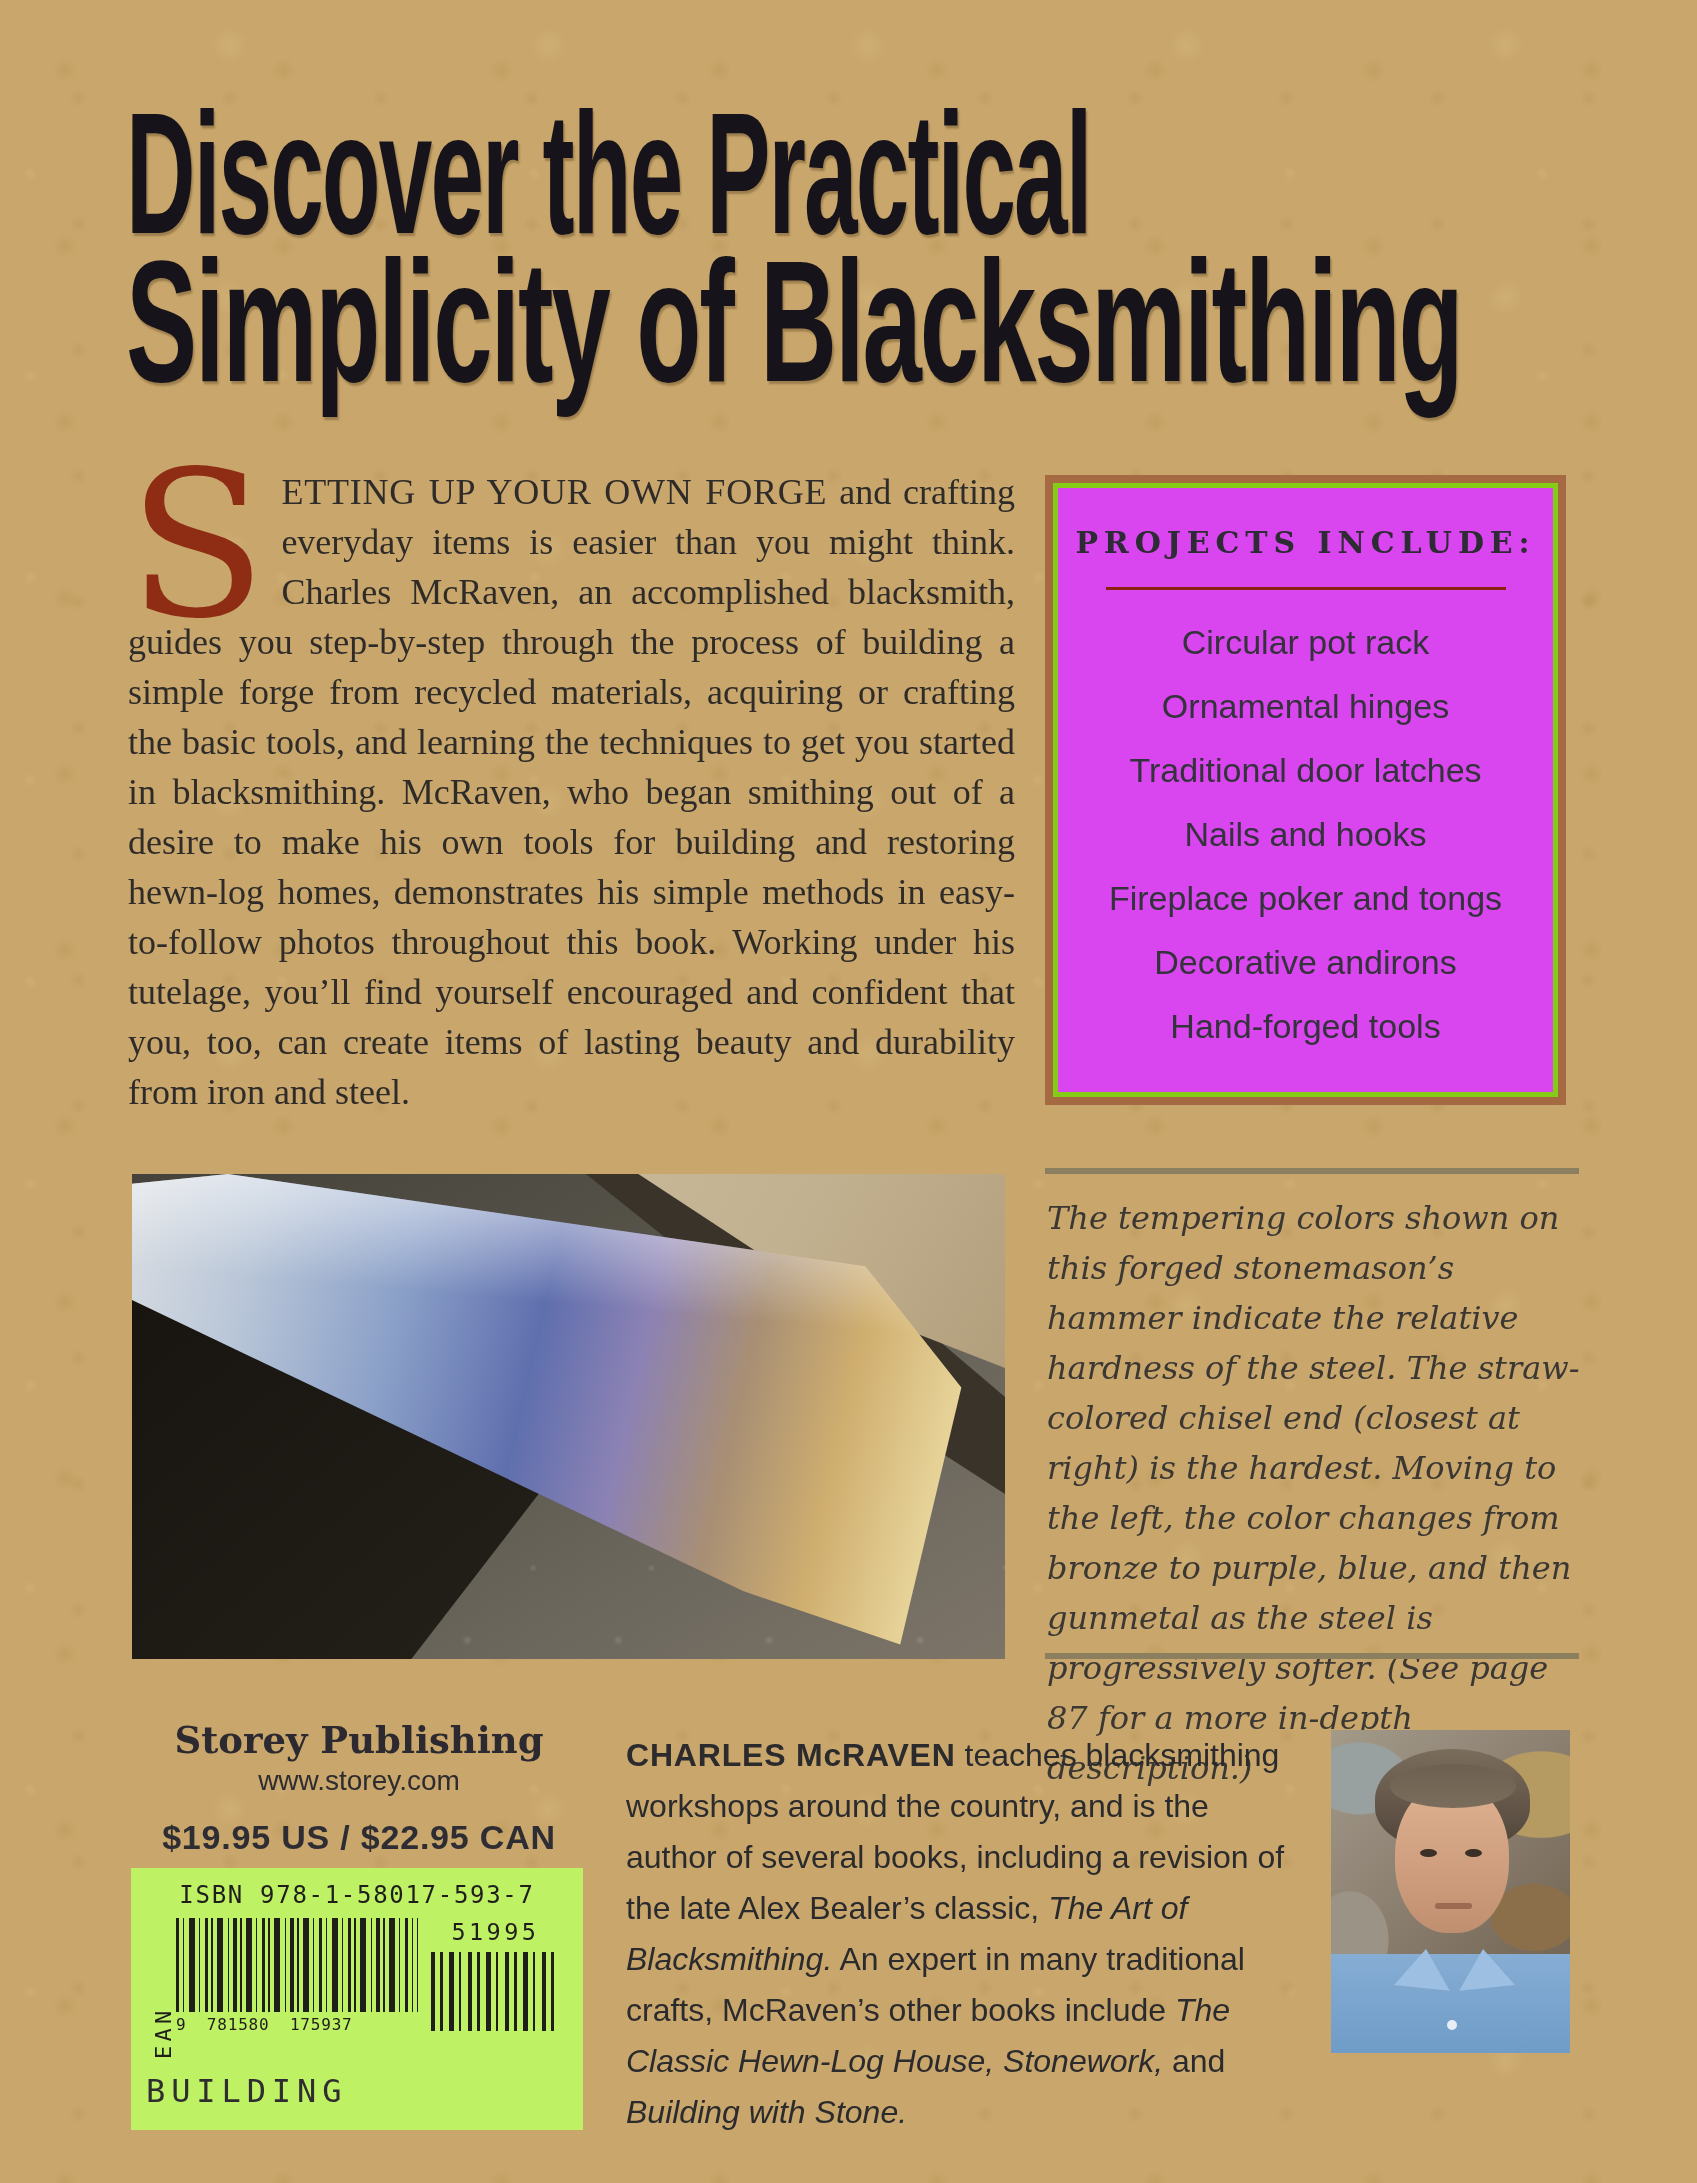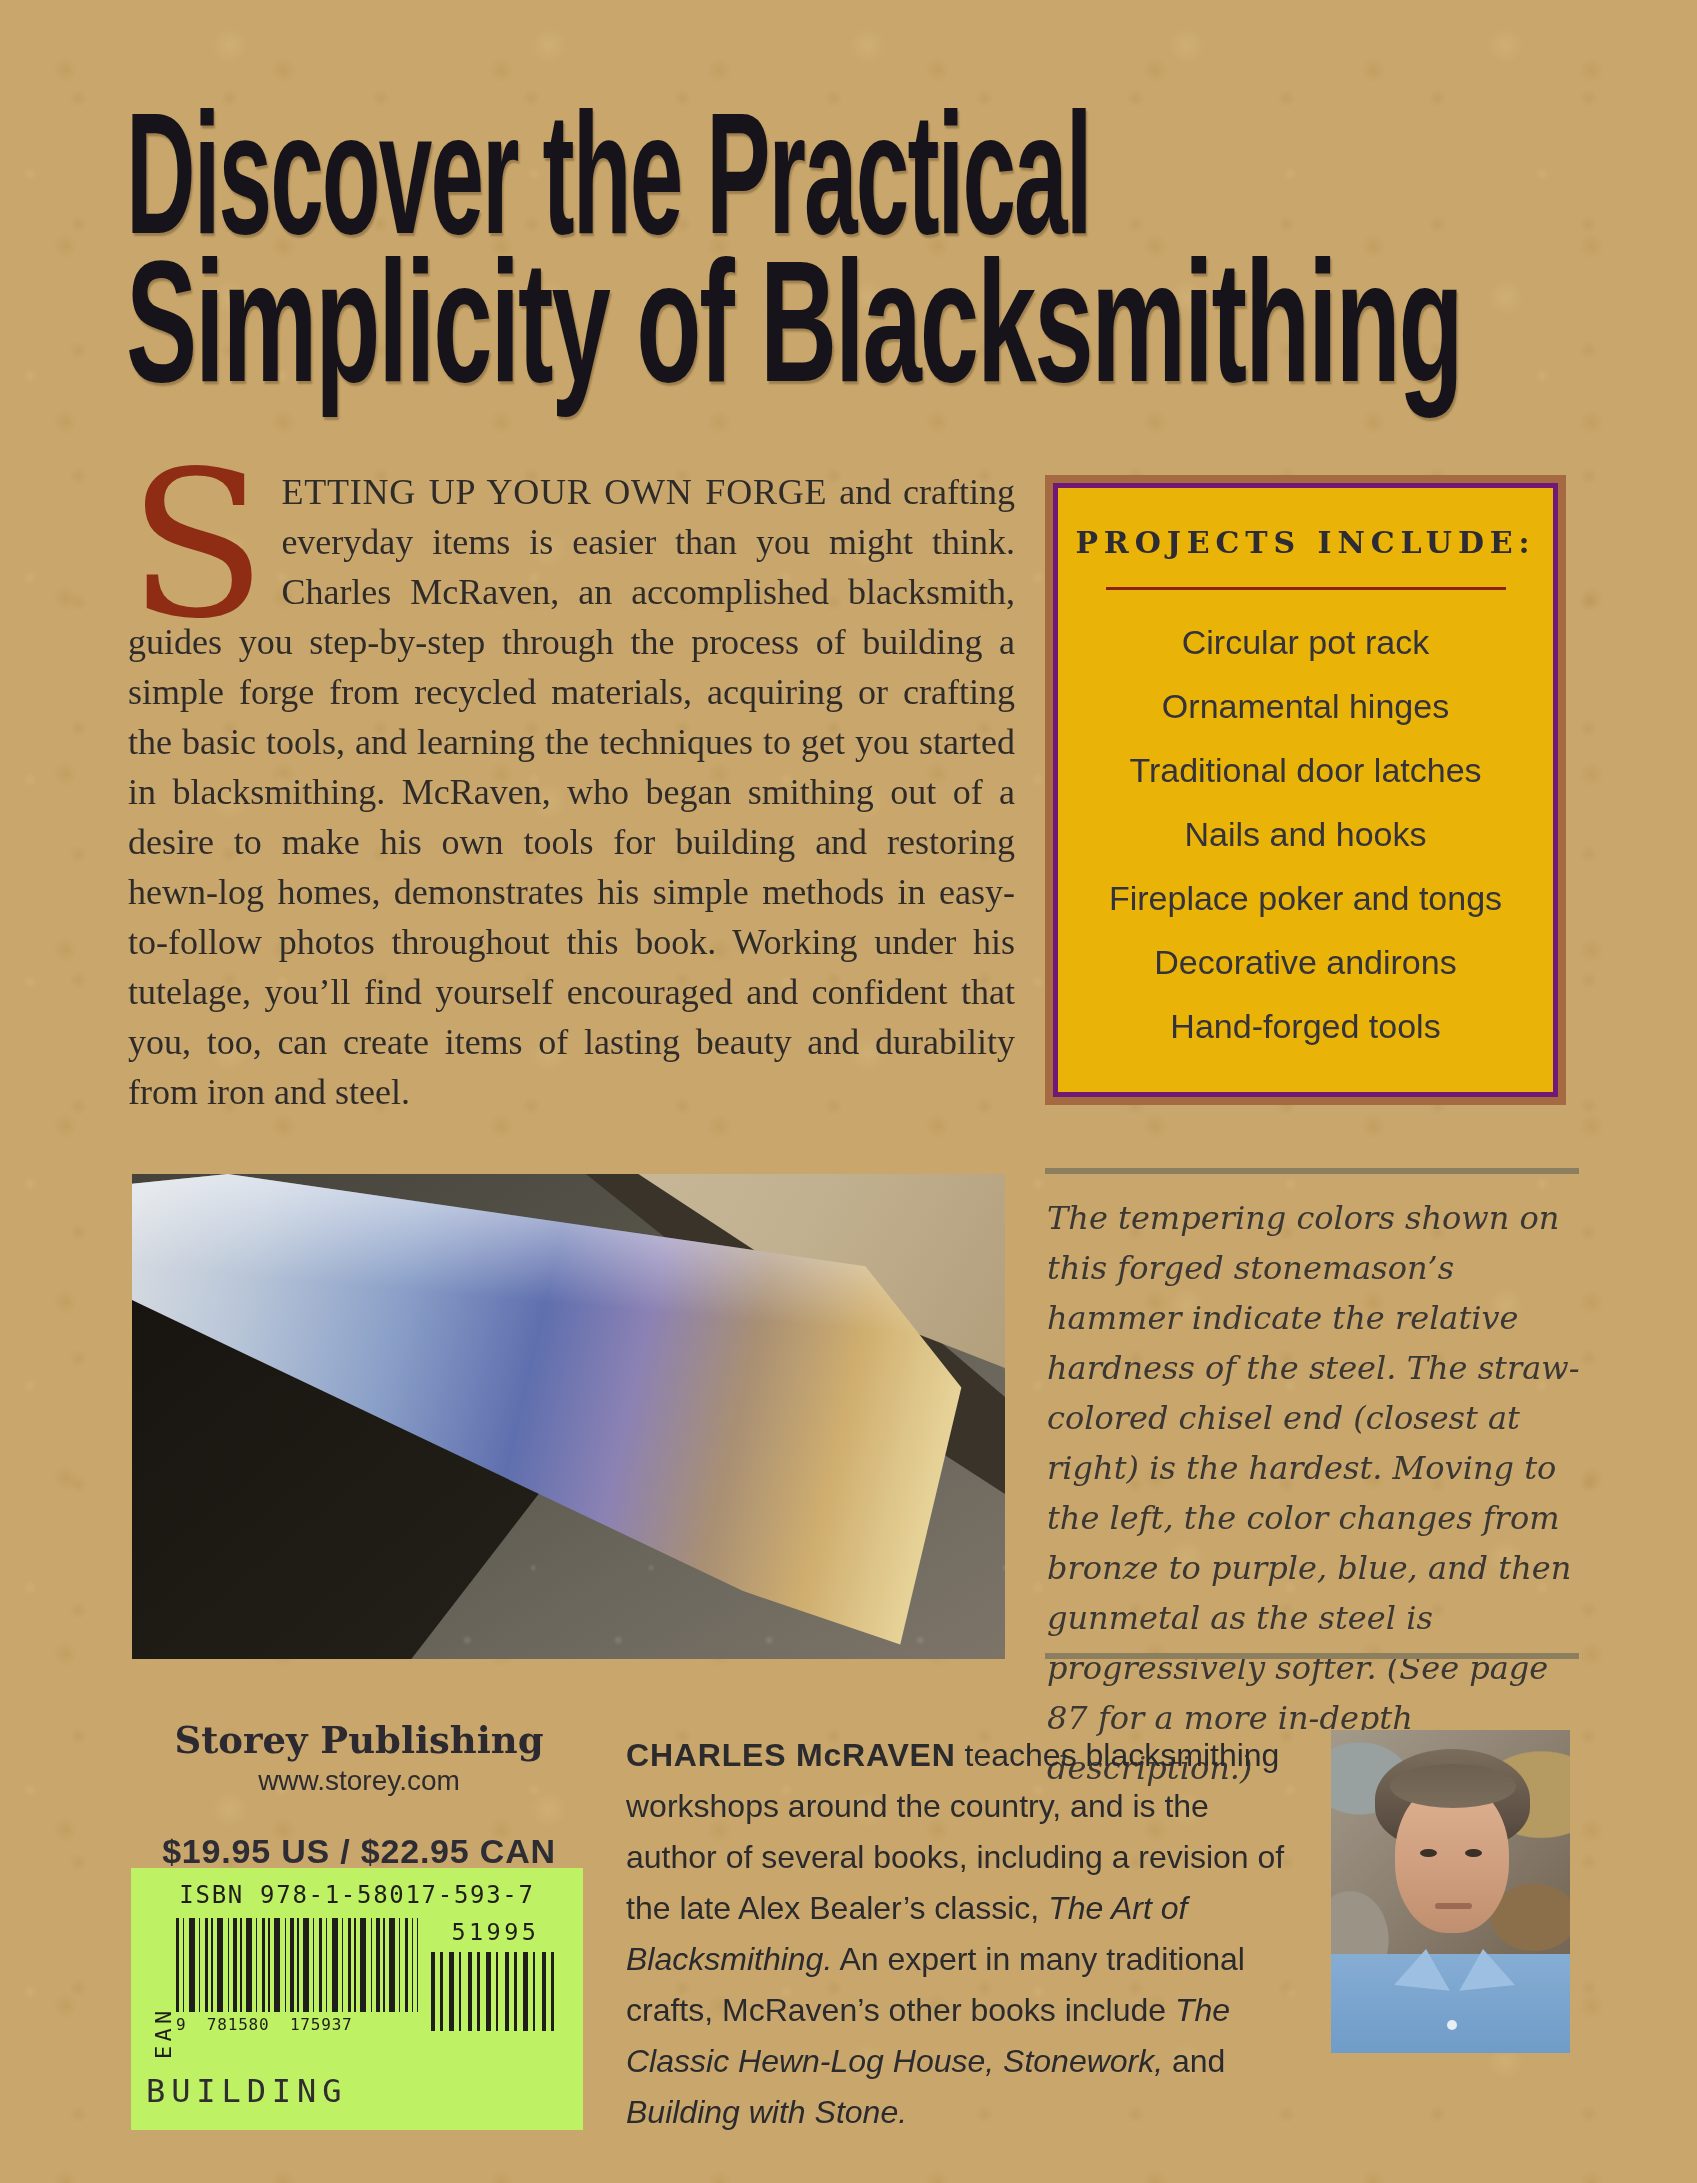--- a/index.html
+++ b/index.html
@@ -34,21 +34,21 @@
   #intro{left:128px;top:467px;width:887px;z-index:2;
     font-size:36px;line-height:50px;text-align:justify;color:#2f2b28;}
   #intro .dropcap{float:left;font-family:"DejaVu Serif",serif;color:#8e2d13;
     font-size:202px;line-height:141px;padding:8.4px 15px 0 0;}
   #intro .leadin{letter-spacing:0.8px;}
 
   
   #projects{left:1045px;top:475px;width:521px;height:630px;z-index:2;
     box-sizing:border-box;border:8.4px solid #a66a42;background:#a66a42;}
   #projects .inner{box-sizing:border-box;width:100%;height:100%;
-    border:5px solid #701a75;background:#eab308;text-align:center;}
+    border:5px solid #84cc16;background:#d946ef;text-align:center;}
   #projects .hdr{margin-top:37px;font-family:"DejaVu Serif",serif;font-weight:bold;
     font-size:30px;letter-spacing:5.9px;color:#2d2b33;}
   #projects .rule{width:400px;height:3.4px;background:#8a2113;margin:27px auto 0;}
   #projects ul{list-style:none;margin:20px 0 0;padding:0;}
   #projects li{font-family:"Liberation Sans",sans-serif;font-size:34px;
     line-height:64px;color:#34323b;}
 
   
   #hammer{left:132px;top:1174px;width:873px;height:485px;overflow:hidden;z-index:2;
     background:linear-gradient(150deg,#45423b 0%,#565349 38%,#6b675d 70%,#7d7468 100%);}
@@ -77,21 +77,21 @@
   .h-rule{left:1045px;width:534px;height:5.9px;background:#8b7f5f;z-index:2;}
   #caption{left:1047px;top:1193px;width:539px;z-index:2;
     font-family:"DejaVu Serif",serif;font-style:italic;
     font-size:32px;line-height:50px;color:#3b3733;}
 
   
   #pub{left:128px;top:1718px;width:462px;text-align:center;z-index:2;}
   #pub .name{font-family:"DejaVu Serif",serif;font-weight:bold;font-size:37px;color:#2c2a30;}
   #pub .url{font-family:"Liberation Sans",sans-serif;font-size:28px;color:#2e2c2e;margin-top:3.4px;}
   #pub .price{font-family:"Liberation Sans",sans-serif;font-weight:bold;
-    font-size:34px;color:#2e2d33;margin-top:35px;letter-spacing:0.8px;}
+    font-size:34px;color:#2e2d33;margin-top:21px;letter-spacing:0.8px;}
 
   
   #label{left:131px;top:1868px;width:452px;height:262px;background:#bef264;z-index:2;
     box-sizing:border-box;padding:13.4px 15px;color:#1f1e1b;
     font-family:"DejaVu Sans Mono",monospace;}
   #label .isbn{font-size:24px;letter-spacing:1.7px;text-align:center;}
   #label .row{display:flex;align-items:flex-start;margin-top:8.4px;}
   #label .ean{width:30px;font-size:22px;letter-spacing:4.2px;
     writing-mode:vertical-lr;transform:rotate(180deg);height:126px;margin-top:15px;}
   #label .main{width:242px;}

